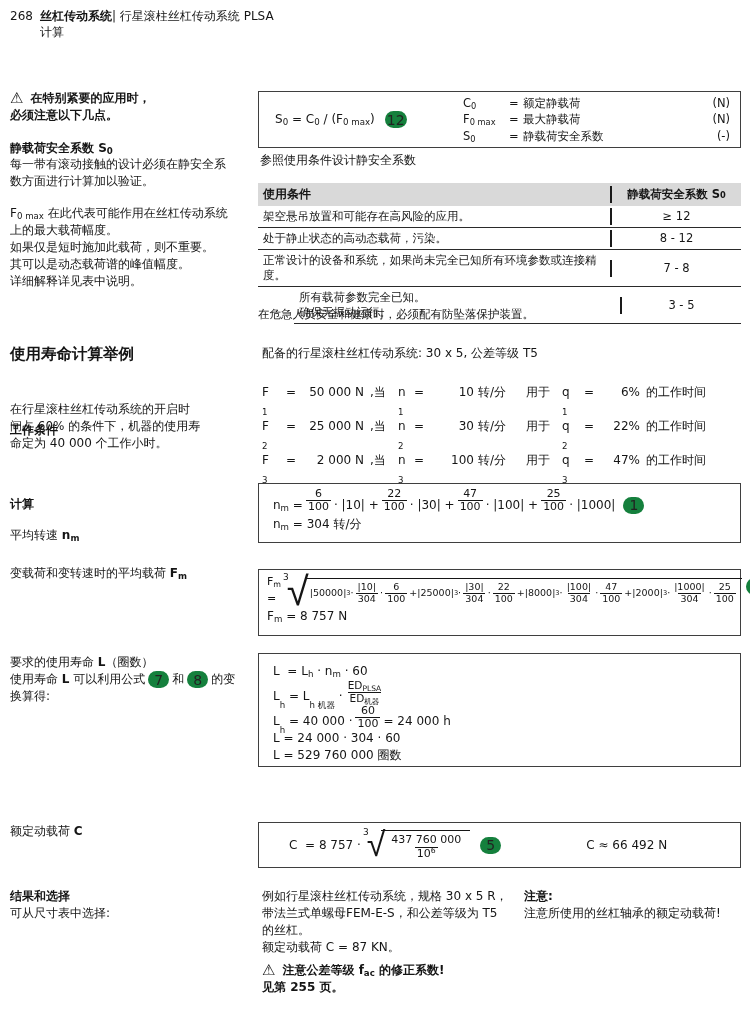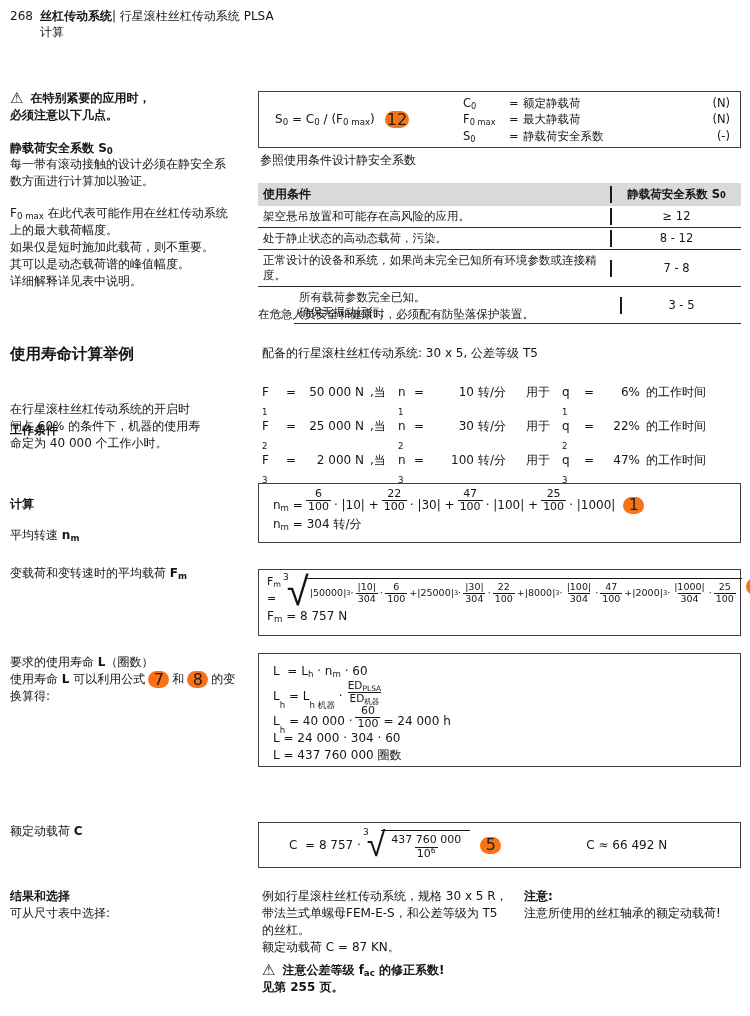--- a/index.html
+++ b/index.html
@@ -7,21 +7,21 @@
        font-family:"DejaVu Sans","Liberation Sans",sans-serif;font-size:12px;line-height:17px;
        -webkit-font-smoothing:antialiased;}
   .abs{position:absolute;}
   .b{font-weight:bold;}
   .pre{white-space:pre-line;}
   .h1{font-size:15.5px;font-weight:bold;line-height:20px;}
   sub{font-size:0.72em;vertical-align:-0.25em;line-height:0;}
   sup{font-size:0.7em;vertical-align:0.55em;line-height:0;}
   .box{border:1.3px solid #3f3f3f;box-sizing:border-box;background:#fff;}
   .chip{display:inline-flex;align-items:center;justify-content:center;min-width:17px;height:17px;
-        border-radius:9px;background:#f97316;font-size:16px;line-height:1;padding:0 2px;
+        border-radius:9px;background:#15803d;font-size:14px;line-height:1;padding:0 2px;
         vertical-align:middle;margin:0 3px;color:#222;}
   .wicon{font-size:15px;margin-right:7px;vertical-align:-1px;}
   
   .frac{display:inline-flex;flex-direction:column;align-items:center;vertical-align:middle;
         margin:0 3px;line-height:1.12;text-align:center;}
   .frac .den{border-top:1px solid #151515;padding:0 2px;}
   .frac .num{padding:0 2px;}
   
   .root{display:inline-flex;align-items:center;margin:0 2px;}
   .ridx{font-size:9px;align-self:flex-start;margin:2px -2px 0 0;}
@@ -320,21 +320,21 @@
   <div><span>L</span>&nbsp; <span>=  L</span><sub>h</sub><span> · n</span><sub>m</sub><span> · 60</span></div>
   <div class="formline"><span>L</span><sub>h</sub>&nbsp;<span>=  L</span><sub>h 机器</sub>&nbsp;<span>·</span><span class="frac" style="font-size:10.5px;">
         <span class="num"><span>ED</span><sub>PLSA</sub></span>
         <span class="den"><span>ED</span><sub>机器</sub></span>
       </span></div>
   <div class="formline"><span>L</span><sub>h</sub>&nbsp;<span>=  40 000 ·</span><span class="frac" style="font-size:11px;">
         <span class="num">60</span>
         <span class="den">100</span>
       </span><span>= 24 000 h</span></div>
   <div>L  =  24 000 · 304 · 60</div>
-  <div>L = 437 760 000 圈数</div>
+  <div>L = 529 760 000 圈数</div>
 </div>
 
 <div class="abs box" style="left:258px;top:822px;width:483px;height:46px;display:flex;align-items:center;padding-left:30px;box-sizing:border-box;">
   <span>C</span>&nbsp;&nbsp;<span>= 8 757 ·</span>
   <span class="root">
     <sup class="ridx">3</sup>
     <span class="rsign" style="font-size:34px;">√</span>
     <span class="rbody">
         <span class="frac" style="font-size:11px;">
           <span class="num">437 760 000</span>

